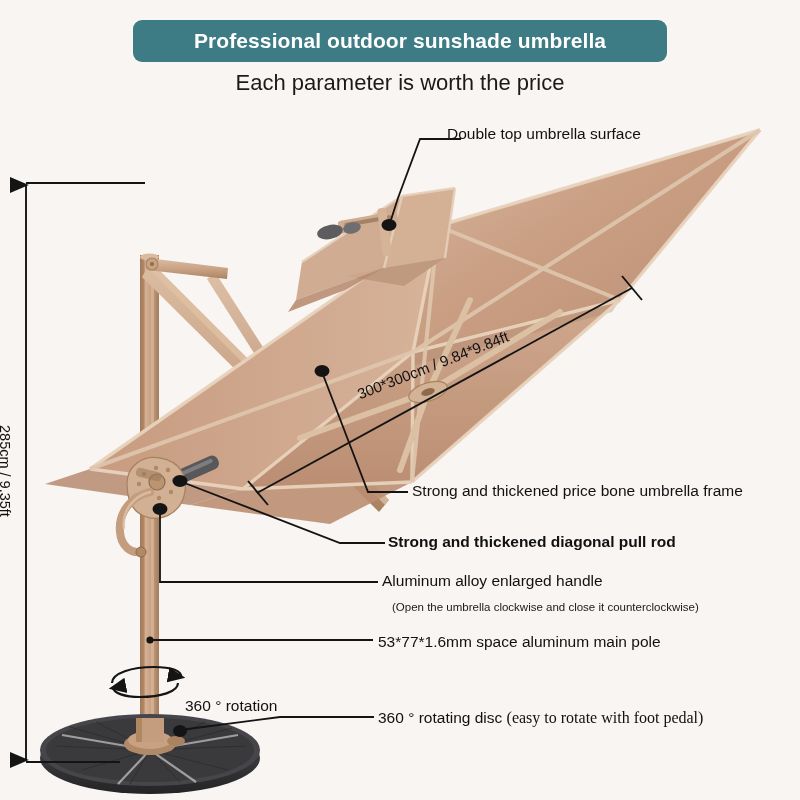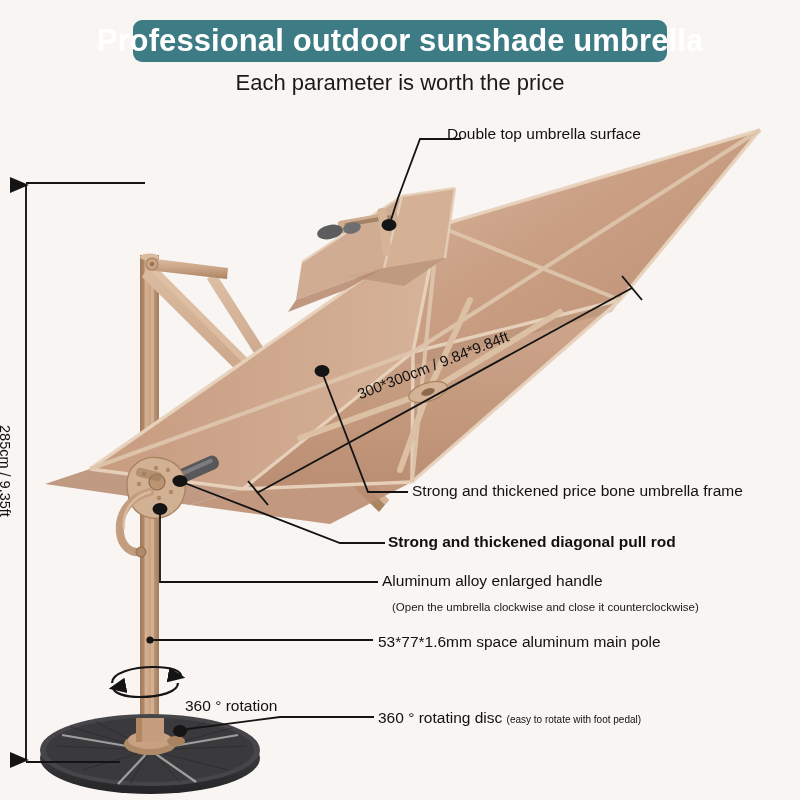--- a/index.html
+++ b/index.html
@@ -33,21 +33,21 @@
     height: 42px;
     background: #3d7b85;
     border-radius: 9px;
     display: flex;
     align-items: center;
     justify-content: center;
     box-sizing: border-box;
   }
   .title-banner .title-text {
     color: #ffffff;
-    font-size: 31px;
+    font-size: 21px;
     font-weight: bold;
     letter-spacing: 0.1px;
     white-space: nowrap;
   }
   .subtitle {
     position: absolute;
     left: 0;
     top: 70px;
     width: 800px;
     text-align: center;
@@ -64,21 +64,22 @@
     line-height: 1.25;
   }
   .anno .sub {
     display: block;
     font-size: 11.5px;
     margin-top: 10px;
     margin-left: 10px;
     color: #1a1a1a;
   }
   .anno .inline-sub {
-    font-size: 10px;
+    font-size: 16px;
+    font-family: Liberation Serif, serif;
   }
 
   .anno-top      { left: 447px; top: 124px; font-size: 15.5px; }
   .anno-frame    { left: 412px; top: 481px; }
   .anno-rod      { left: 388px; top: 532px; font-weight: bold; }
   .anno-handle   { left: 382px; top: 571px; }
   .anno-pole     { left: 378px; top: 632px; }
   .anno-disc     { left: 378px; top: 708px; }
   .anno-rotation { left: 185px; top: 668px; font-size: 15.5px; margin-top: 28px; }
 

